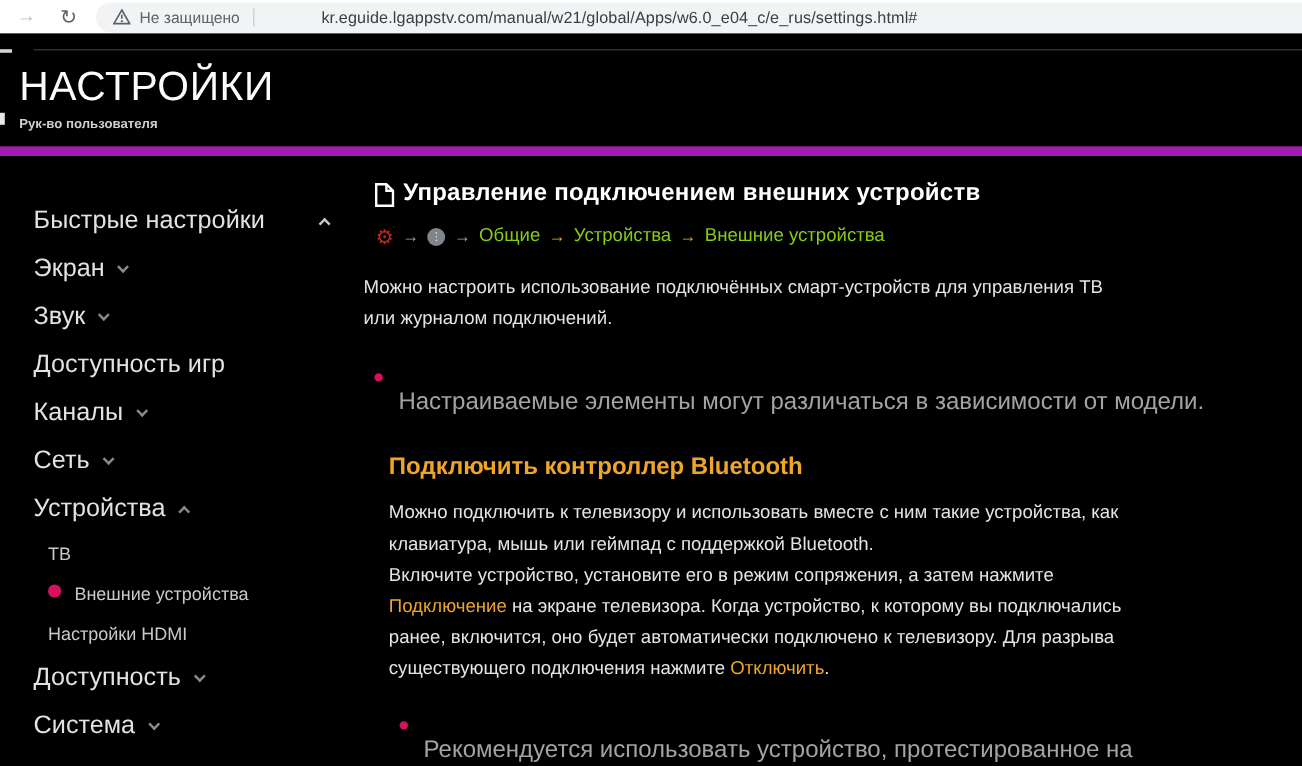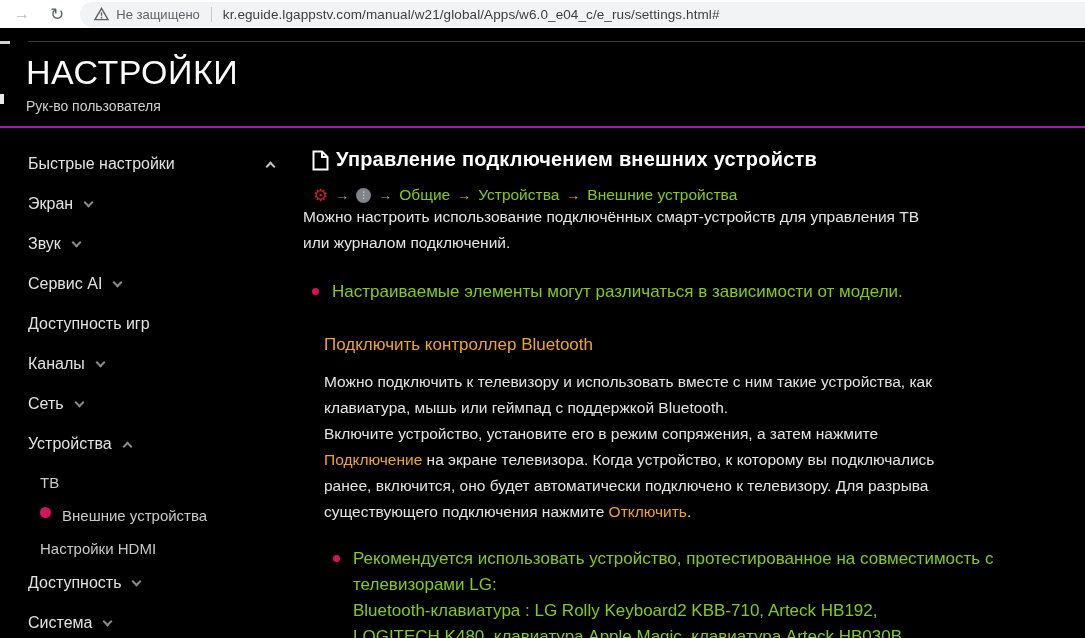--- a/index.html
+++ b/index.html
@@ -10,38 +10,38 @@
   .browser-bar { height:28px; background:#ffffff; display:flex; align-items:center;
                  overflow:hidden; }
   .nav-btn { font-size:16px; line-height:1; cursor:default; }
   .fwd { color:#b9bdc1; margin-left:14px; }
   .reload { color:#5f6368; margin-left:20px; font-size:17px; }
   .omnibox { flex:1; height:25px; background:#f1f3f4; border-radius:14px 0 0 14px;
              margin-left:16px; margin-right:-8px; display:flex; align-items:center;
              padding-left:14px; }
   .sec-label { color:#5f6368; font-size:13px; margin-left:7px; }
   .omni-divider { width:1px; height:15px; background:#c6c9cc; margin:0 11px; }
-  .url-text { color:#3b3e42; font-size:13.5px; letter-spacing:0.1px; }
+  .url-text { color:#3b3e42; font-size:13.5px; letter-spacing:0.1px;margin-left:45px; }
 
   
   .page { position:relative; width:1085px; height:610px; background:#000; color:#e6e6e6; }
   .topline { margin-left:28px; border-top:1px solid #3a3a3a; position:relative; top:13px; }
   .left-dash  { position:absolute; left:0; top:13px;  width:10px; height:3px; background:#d2d3d3; }
   .left-dash2 { position:absolute; left:0; top:66px;  width:4px;  height:10px; background:#e8e8e8; }
 
-  .page-header { padding:24px 0 12px 26px; border-bottom:2px solid #a21caf; }
+  .page-header { padding:24px 0 12px 16px; border-bottom:8px solid #a21caf; }
   .page-title { font-size:34px; font-weight:400; color:#fbfbfb; letter-spacing:0.5px; }
-  .page-subtitle { font-size:14px; color:#cfcfcf; margin-top:6px; }
+  .page-subtitle { font-size:11px; color:#cfcfcf; margin-top:6px;font-weight:bold; }
 
   .content { display:flex; }
 
   
   .sidebar { width:303px; flex:0 0 303px; padding:26px 0 0 28px; }
   .sb-item { display:flex; align-items:center; height:20px; margin-bottom:20px;
-             font-size:16px; color:#e2e2e2; width:252px; cursor:pointer; }
+             font-size:21px; color:#e2e2e2; width:252px; cursor:pointer;margin-top:18px; }
   .sb-sub  { display:flex; align-items:flex-start; height:17px; margin-bottom:16px;
              font-size:15px; color:#c9c9c9; padding-left:12px; cursor:pointer; }
   .chev { width:7px; height:7px; border-right:2px solid #8a8a8a;
           border-bottom:2px solid #8a8a8a; display:inline-block; margin-left:12px; }
   .chev.down { transform:rotate(45deg); margin-top:-4px; }
   .chev.up   { transform:rotate(-135deg); margin-top:4px; }
   .chev.far  { margin-left:auto; margin-right:6px; border-color:#c7c7c7; }
   .sb-bullet { width:11px; height:11px; border-radius:50%; background:#d6125e;
                display:inline-block; margin-right:11px; flex:0 0 11px; }
 
@@ -56,30 +56,30 @@
   .bc-arrow { margin:0 7px; font-size:14px; }
   .bc-arrow.gray { color:#9aa0a6; }
   .bc-arrow.orange { color:#efa528; }
   .bc-link { color:#84cc16; cursor:pointer;text-align:center; }
   .gear-glyph { color:#c1251b; font-size:17px; line-height:1; }
   .dots-circle { width:15px; height:15px; border-radius:50%; background:#7f858b;
                  display:inline-flex; align-items:center; justify-content:center; }
   .dots-circle span { color:#e9e9e9; font-size:9px; line-height:1; letter-spacing:0; }
 
   .para { font-size:15.5px; line-height:26px; color:#e4e4e4; white-space:pre-line;
-          }
+          margin-top:21px; }
   .para.indent { margin-left:21px; margin-top:14px; }
   .seg-link { color:#efa528; }
-  .section-heading { font-size:17px; font-weight:normal; color:#efa528; margin-top:30px;
+  .section-heading { font-size:20px; font-weight:bold; color:#efa528; margin-top:30px;
                      margin-left:21px; }
   .bullet-row { display:flex; margin-top:23px; }
   .bullet-row.indent { margin-left:21px; margin-top:21px; }
   .bullet-dot { width:7px; height:7px; border-radius:50%; background:#d6125e;
                 flex:0 0 7px; margin-top:9px; margin-left:9px; margin-right:13px; }
-  .bullet-text { font-size:17px; line-height:26px; color:#84cc16; white-space:pre-line; }
+  .bullet-text { font-size:20px; line-height:26px; color:#a3a3a3; white-space:pre-line;margin-top:20px; }
 </style>
 </head>
 <body>
 
 <div class="browser-bar">
   <span class="nav-btn fwd">→</span>
   <span class="nav-btn reload">↻</span>
   <div class="omnibox">
     <span style="display:inline-flex;">
       <svg width="15" height="14" viewBox="0 0 16 14">
@@ -109,24 +109,20 @@
         <div class="sb-item">
           <span>Быстрые настройки</span>
           <span class="chev up far"></span>
         </div>
         <div class="sb-item">
           <span>Экран</span>
           <span class="chev down"></span>
         </div>
         <div class="sb-item">
           <span>Звук</span>
-          <span class="chev down"></span>
-        </div>
-        <div class="sb-item">
-          <span>Сервис AI</span>
           <span class="chev down"></span>
         </div>
         <div class="sb-item">
           <span>Доступность игр</span>
         </div>
         <div class="sb-item">
           <span>Каналы</span>
           <span class="chev down"></span>
         </div>
         <div class="sb-item">

